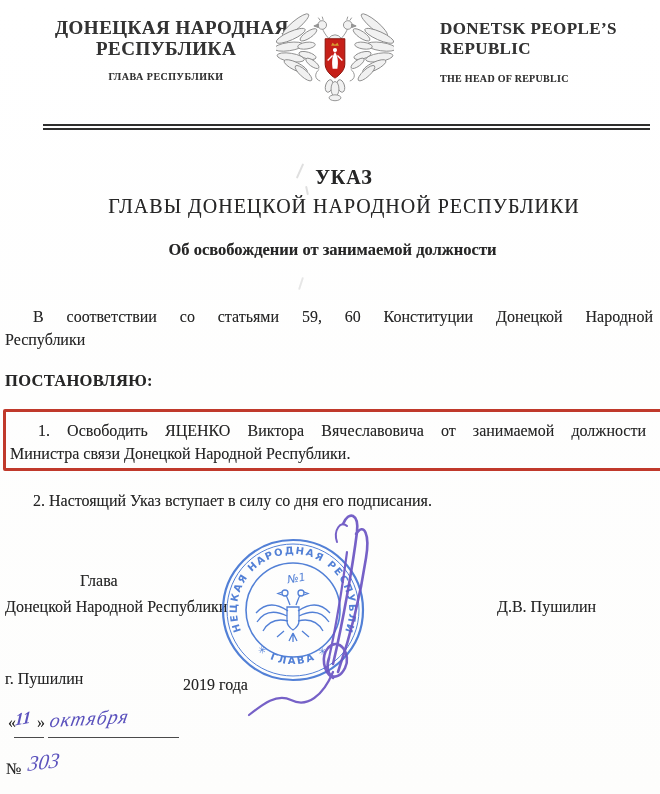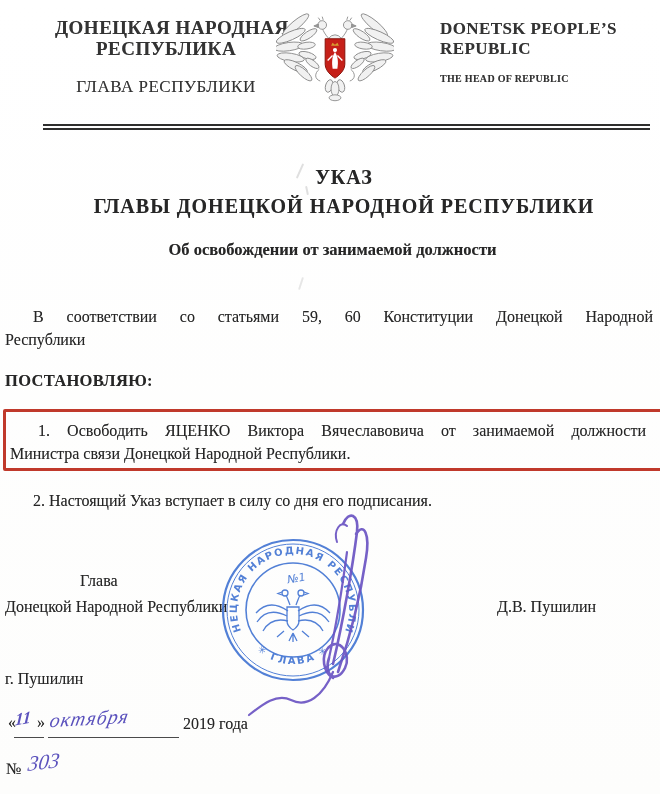--- a/index.html
+++ b/index.html
@@ -9,30 +9,30 @@
     font-family:"Liberation Serif", serif; color:#262626;
   }
   .abs { position:absolute; }
   .doc-text { text-shadow:0 0 0.6px rgba(40,40,40,0.38); white-space:nowrap; }
 
   
   .hdr-left  { left:55px;  top:17px; width:222px; text-align:center; color:#333; }
   .hdr-right { left:440px; top:19px; width:196px; text-align:left; color:#333; }
   .hdr-big   { font-size:19px; font-weight:bold; letter-spacing:0.5px; line-height:21px; }
   .hdr-big-en{ font-size:17px; font-weight:bold; letter-spacing:0.4px; line-height:20px; }
-  .hdr-sub   { font-size:17px; font-weight:normal; letter-spacing:0.5px; margin-top:18px; }
+  .hdr-sub   { font-size:10px; font-weight:bold; letter-spacing:0.5px; margin-top:12px; }
   .hdr-sub-en{ font-size:10px;  font-weight:bold; letter-spacing:0.3px; margin-top:14px; }
   .emblem-box{ left:276px; top:5px; width:118px; height:99px; }
 
   .double-rule { left:43px; top:124px; width:607px; height:2px;
     border-top:2px solid #2e2e2e; border-bottom:2px solid #2e2e2e; }
 
   
   .t-ukaz  { left:30px; top:166px; width:628px; font-size:20px; font-weight:bold; letter-spacing:1px; text-align:center; }
-  .t-glavy { left:30px; top:195px; width:628px; font-size:20px; font-weight:bold; letter-spacing:1px; text-align:center; }
+  .t-glavy { left:30px; top:195px; width:628px; font-size:20px; font-weight:normal; letter-spacing:1px; text-align:center; }
   .t-subj  { left:10px; top:240px; width:645px; font-size:16.5px; font-weight:bold; text-align:center; }
 
   
   .para { left:5px; width:648px; font-size:16px; line-height:23px; }
   .preamble { top:305px; }
   .line-stretch { display:block; text-align:justify; text-align-last:justify; white-space:normal; }
   .line-plain   { display:block; }
   .indent { text-indent:28px; }
   .postanov { left:5px; top:371px; font-size:16.5px; font-weight:bold; letter-spacing:0.3px; }
 
@@ -53,21 +53,21 @@
 
   
   .q-open  { left:8px;  top:714px; font-size:16px; }
   .q-close { left:37px; top:714px; font-size:16px; }
   .hand { color:#5b52bd; font-style:italic; font-family:"Liberation Serif", serif; }
   .hand-day   { left:15px; top:709px; font-size:17px; transform:rotate(-10deg) skewX(-14deg); font-weight:bold; }
   .hand-month { left:50px; top:707px; font-size:20px; letter-spacing:1px; transform:rotate(-3deg) skewX(-14deg); }
   .uline { height:1px; background:#4a4a4a; }
   .uline-day   { left:14px; top:737px; width:30px; }
   .uline-month { left:48px; top:737px; width:131px; }
-  .year { left:183px; top:715px; font-size:16px; }
+  .year { left:183px; top:676px; font-size:16px; }
   .num-label { left:6px;  top:760px; font-size:16px; }
   .hand-num  { left:28px; top:750px; font-size:21px; transform:rotate(-7deg) skewX(-14deg); }
 
   .artifact { background:#c4c4c4; opacity:0.55; border-radius:2px; }
   .art-1 { left:299px; top:163px; width:2px; height:16px; transform:rotate(24deg); }
   .art-2 { left:306px; top:186px; width:2px; height:9px;  transform:rotate(-12deg); }
   .art-3 { left:300px; top:277px; width:2px; height:13px; transform:rotate(18deg); opacity:0.4; }
 </style>
 </head>
 <body>

